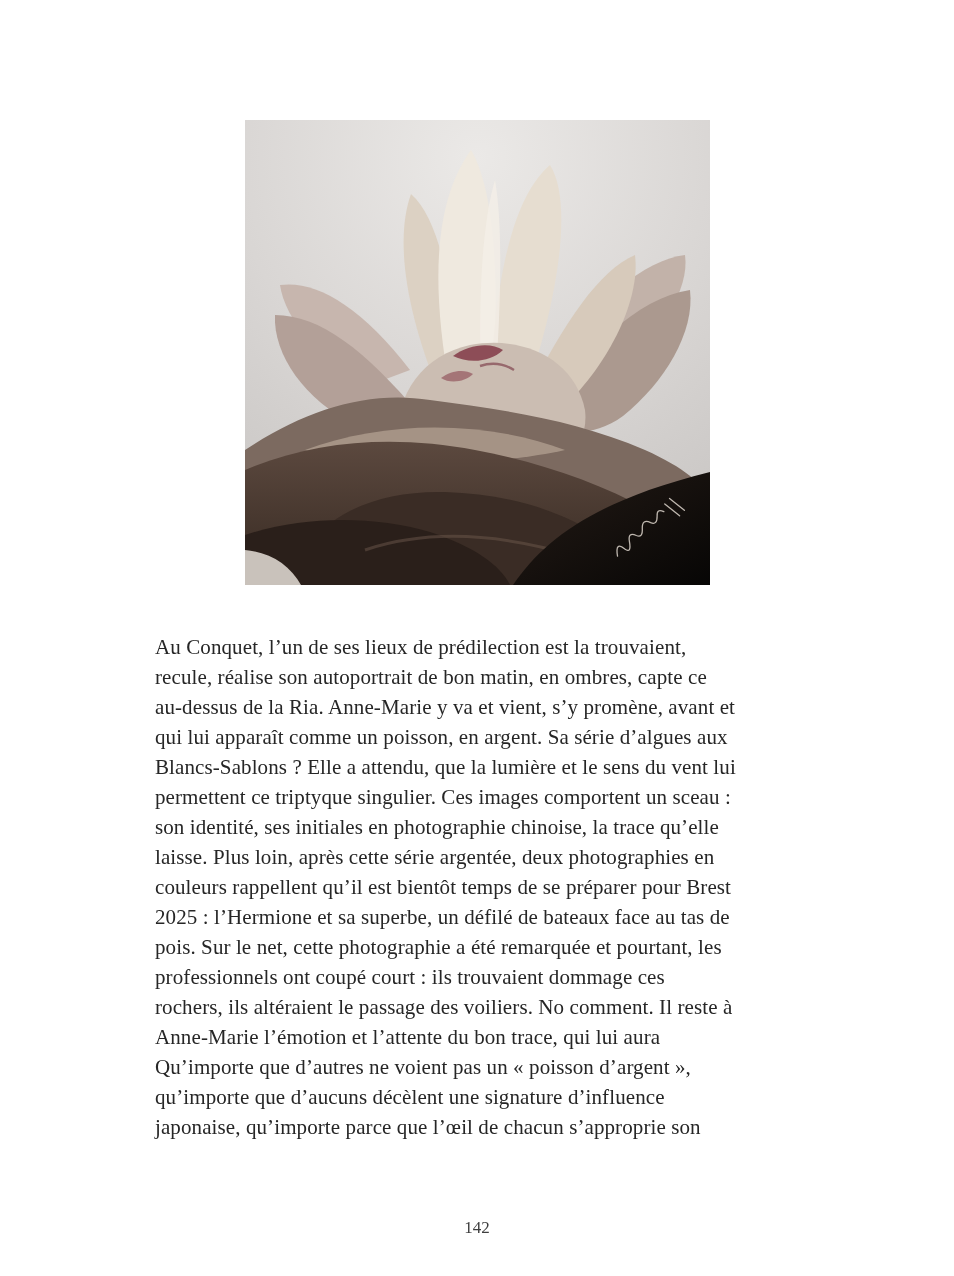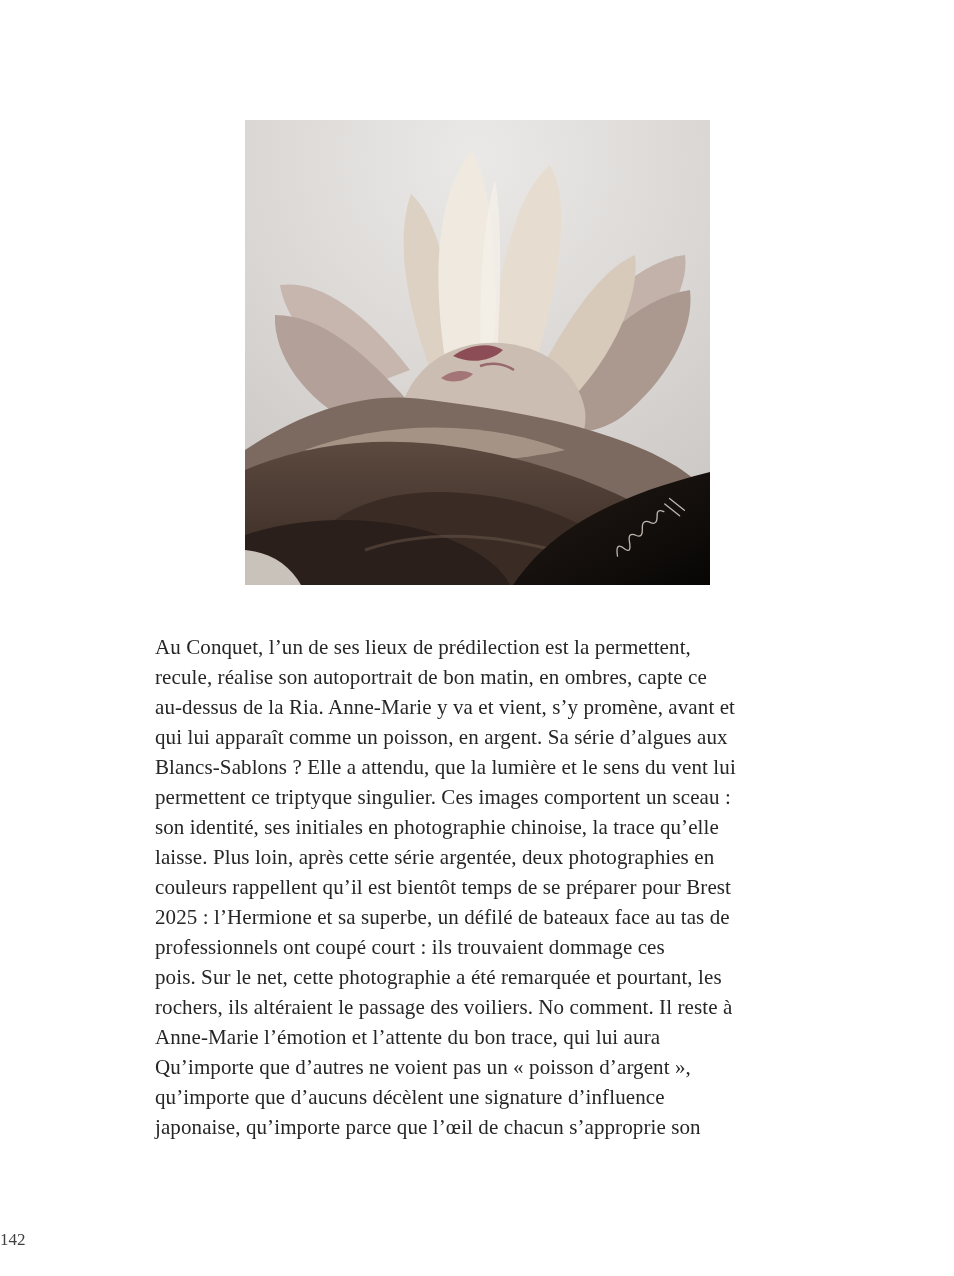--- a/index.html
+++ b/index.html
@@ -41,24 +41,23 @@
     -moz-text-align-last: justify;
     letter-spacing: 0.1px;
   }
   
   .line::after { content: ""; display: inline-block; width: 100%; }
   .page-number {
     position: absolute;
     left: 0;
     width: 100%;
     top: 1218px;
-    text-align: left;
+    text-align: center;
     font-size: 17px;
     color: #3f3f3f;
-    margin-top: 12px;
   }
 </style>
 </head>
 <body>
 
 <div class="page">
 
   <div class="figure">
     <svg width="465" height="465" viewBox="0 0 465 465" xmlns="http://www.w3.org/2000/svg">
       <defs>
@@ -109,32 +108,32 @@
       <path d="M0 465 L0 430 C25 432 45 445 56 465 Z" fill="#c9c2bb"></path>
 
       <g transform="translate(366,426) rotate(-33)" opacity="0.85">
         <path d="M0 12 q6 -14 10 -2 q3 8 8 -4 q4 -9 9 -1 q4 6 9 -3 q5 -8 10 0 q4 6 9 -2 q4 -7 8 0" stroke="#ddd5cc" stroke-width="1.3" fill="none" stroke-linecap="round"></path>
         <path d="M68 -6 l6 18 M75 -8 l6 18" stroke="#ddd5cc" stroke-width="1.3" fill="none" stroke-linecap="round"></path>
       </g>
     </svg>
   </div>
 
   <div class="text-block">
-    <div class="line">Au Conquet, l’un de ses lieux de prédilection est la permettent,</div>
+    <div class="line">Au Conquet, l’un de ses lieux de prédilection est la trouvaient,</div>
     <div class="line">recule, réalise son autoportrait de bon matin, en ombres, capte ce</div>
     <div class="line">au-dessus de la Ria. Anne-Marie y va et vient, s’y promène, avant et</div>
     <div class="line">qui lui apparaît comme un poisson, en argent. Sa série d’algues aux</div>
     <div class="line">Blancs-Sablons ? Elle a attendu, que la lumière et le sens du vent lui</div>
     <div class="line">permettent ce triptyque singulier. Ces images comportent un sceau :</div>
     <div class="line">son identité, ses initiales en photographie chinoise, la trace qu’elle</div>
     <div class="line">laisse. Plus loin, après cette série argentée, deux photographies en</div>
     <div class="line">couleurs rappellent qu’il est bientôt temps de se préparer pour Brest</div>
     <div class="line">2025  : l’Hermione et sa superbe, un défilé de bateaux face au tas de</div>
+    <div class="line">pois. Sur le net, cette photographie a été remarquée et pourtant, les</div>
     <div class="line">professionnels ont coupé court :  ils trouvaient dommage ces</div>
-    <div class="line">pois. Sur le net, cette photographie a été remarquée et pourtant, les</div>
     <div class="line">rochers, ils altéraient le passage des voiliers. No comment. Il reste à</div>
     <div class="line">Anne-Marie l’émotion et l’attente du bon trace, qui lui aura</div>
     <div class="line">Qu’importe que d’autres ne voient pas un « poisson d’argent »,</div>
     <div class="line">qu’importe que d’aucuns décèlent une signature d’influence</div>
     <div class="line">japonaise, qu’importe parce que l’œil de chacun s’approprie son</div>
   </div>
 
   <div class="page-number">142</div>
 
 </div>

